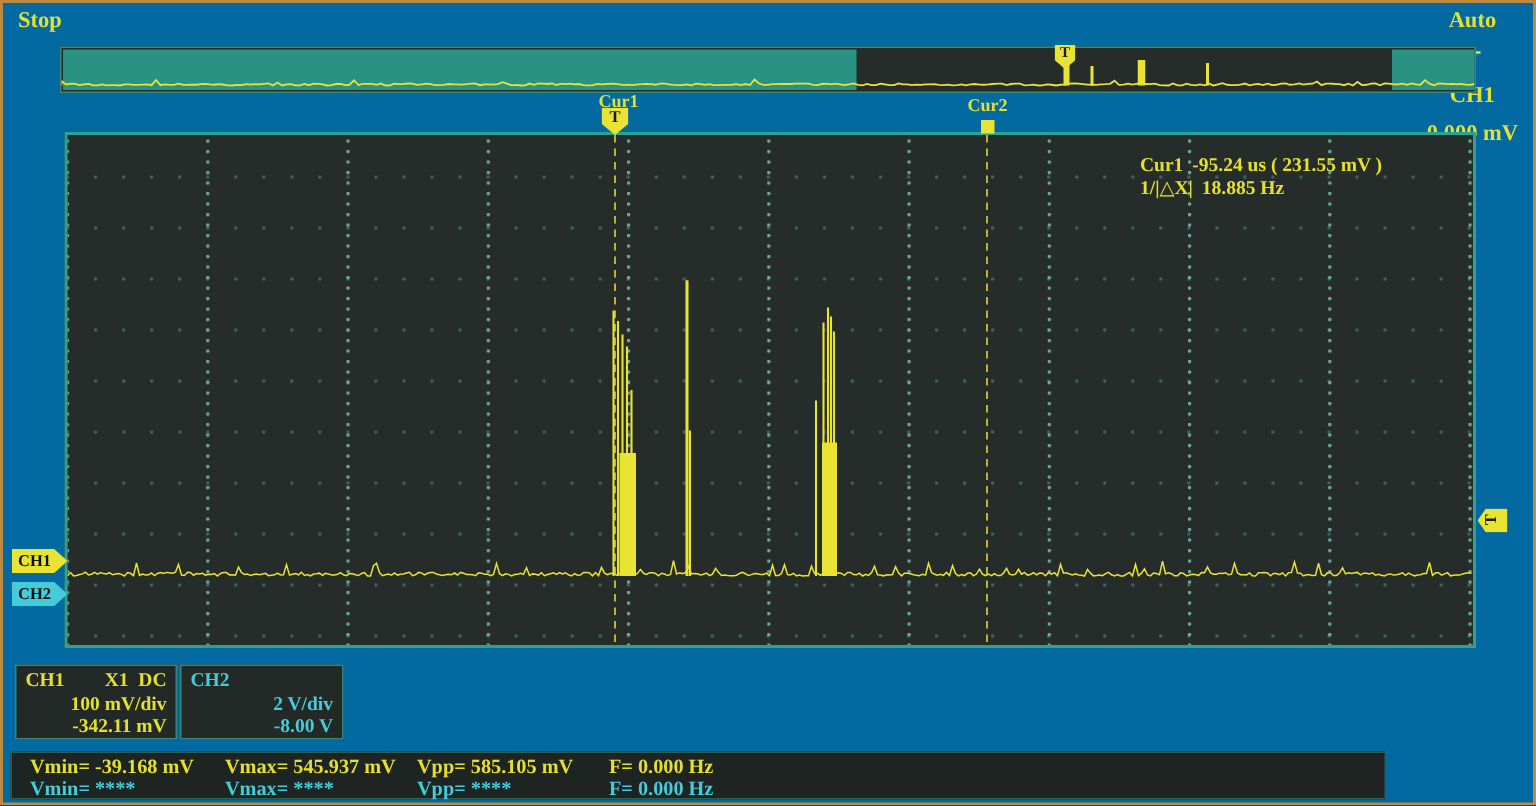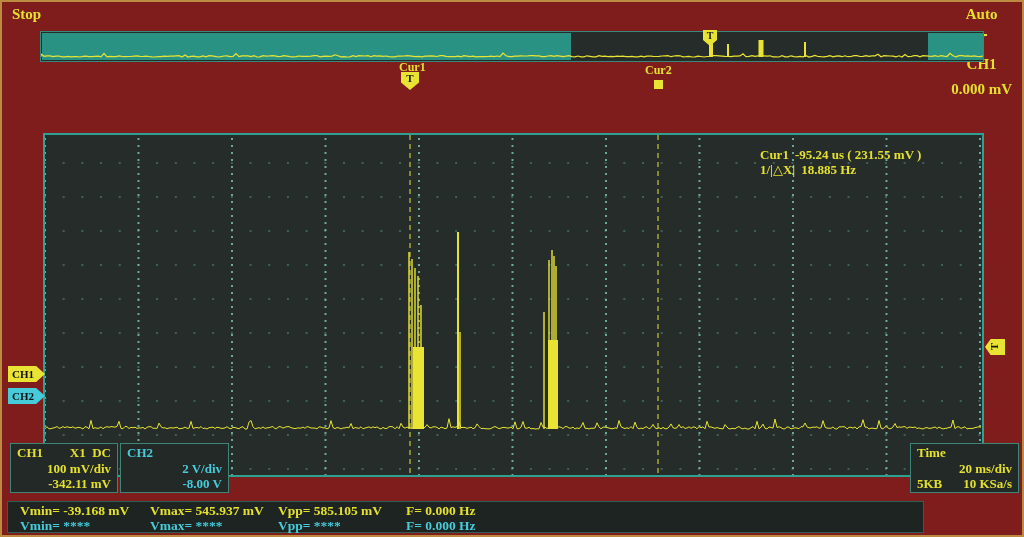--- a/index.html
+++ b/index.html
@@ -1,18 +1,18 @@
 <!DOCTYPE html>
 <html><head>
 <meta charset="utf-8">
 <style>
   html,body{margin:0;padding:0;background:#111;}
   .screen{
     position:relative;width:1024px;height:537px;box-sizing:border-box;
-    background:#7f1d1d;border:2px solid #bc8a41;overflow:hidden;
+    background:#0369a1;border:2px solid #bc8a41;overflow:hidden;
     font-family:"Liberation Serif","DejaVu Serif",serif;font-weight:bold;
   }
   
   .topbar{position:absolute;left:0;top:0;width:100%;height:28px;}
   .status-stop{position:absolute;left:10px;top:4px;font-size:15px;color:#e4e02f;}
   .trig-group{position:absolute;right:10px;top:4px;display:flex;align-items:center;gap:8px;font-size:15px;color:#e4e02f;flex-direction:column;}
   
   .overview{
     position:absolute;left:38px;top:29px;width:944px;height:31px;box-sizing:border-box;
     background:#262c2a;border:1px solid #39897b;
@@ -35,21 +35,20 @@
   .cur2-marker{position:absolute;left:652px;top:78px;width:9px;height:9px;background:#e9e434;z-index:4;}
   
   .graticule{
     position:absolute;left:41px;top:86px;width:941px;height:344px;box-sizing:border-box;
     background-color:#262c2a;border:2px solid #2fa193;
     background-image:
       radial-gradient(circle at 1px 1px, rgba(120,190,175,.85) .9px, transparent 1.5px),
       radial-gradient(circle at 1px 1px, rgba(95,160,148,.45) .9px, transparent 1.5px);
     background-size:93.5px 7px, 18.7px 34px;
     background-position:92.5px 3px, 17.7px 27px;
-    margin-top:45px;
   }
   .main-svg{position:absolute;left:0;top:0;}
   .readout{position:absolute;left:715px;top:12px;font-size:13px;color:#e4e02f;line-height:15px;z-index:5;}
   .readout .lbl{display:inline-block;margin-right:6px;}
   
   .chan-tag{
     position:absolute;width:37px;height:16px;font-size:11px;line-height:16px;
     text-align:left;padding-left:4px;box-sizing:border-box;color:#10100f;z-index:6;
     clip-path:polygon(0 0,76% 0,100% 50%,76% 100%,0 100%);
   }
@@ -143,25 +142,20 @@
   <div class="panel p-ch1">
     <div class="row"><span>CH1</span><span>X1  DC</span></div>
     <div class="row right"><span>100 mV/div</span></div>
     <div class="row right"><span>-342.11 mV</span></div>
   </div>
   <div class="panel p-ch2">
     <div class="row"><span>CH2</span></div>
     <div class="row right"><span>2 V/div</span></div>
     <div class="row right"><span>-8.00 V</span></div>
   </div>
-  <div class="panel p-time">
-    <div class="row"><span>Time</span></div>
-    <div class="row right"><span>20 ms/div</span></div>
-    <div class="row"><span>5KB</span><span>10 KSa/s</span></div>
-  </div>
 
   <div class="measure">
     <div class="m-cell m-y"><span>Vmin=</span> <span>-39.168 mV</span></div>
     <div class="m-cell m-y"><span>Vmax=</span> <span>545.937 mV</span></div>
     <div class="m-cell m-y"><span>Vpp=</span> <span>585.105 mV</span></div>
     <div class="m-cell m-y"><span>F=</span> <span>0.000 Hz</span></div>
     <div class="m-cell m-c"><span>Vmin=</span> <span>****</span></div>
     <div class="m-cell m-c"><span>Vmax=</span> <span>****</span></div>
     <div class="m-cell m-c"><span>Vpp=</span> <span>****</span></div>
     <div class="m-cell m-c"><span>F=</span> <span>0.000 Hz</span></div>

